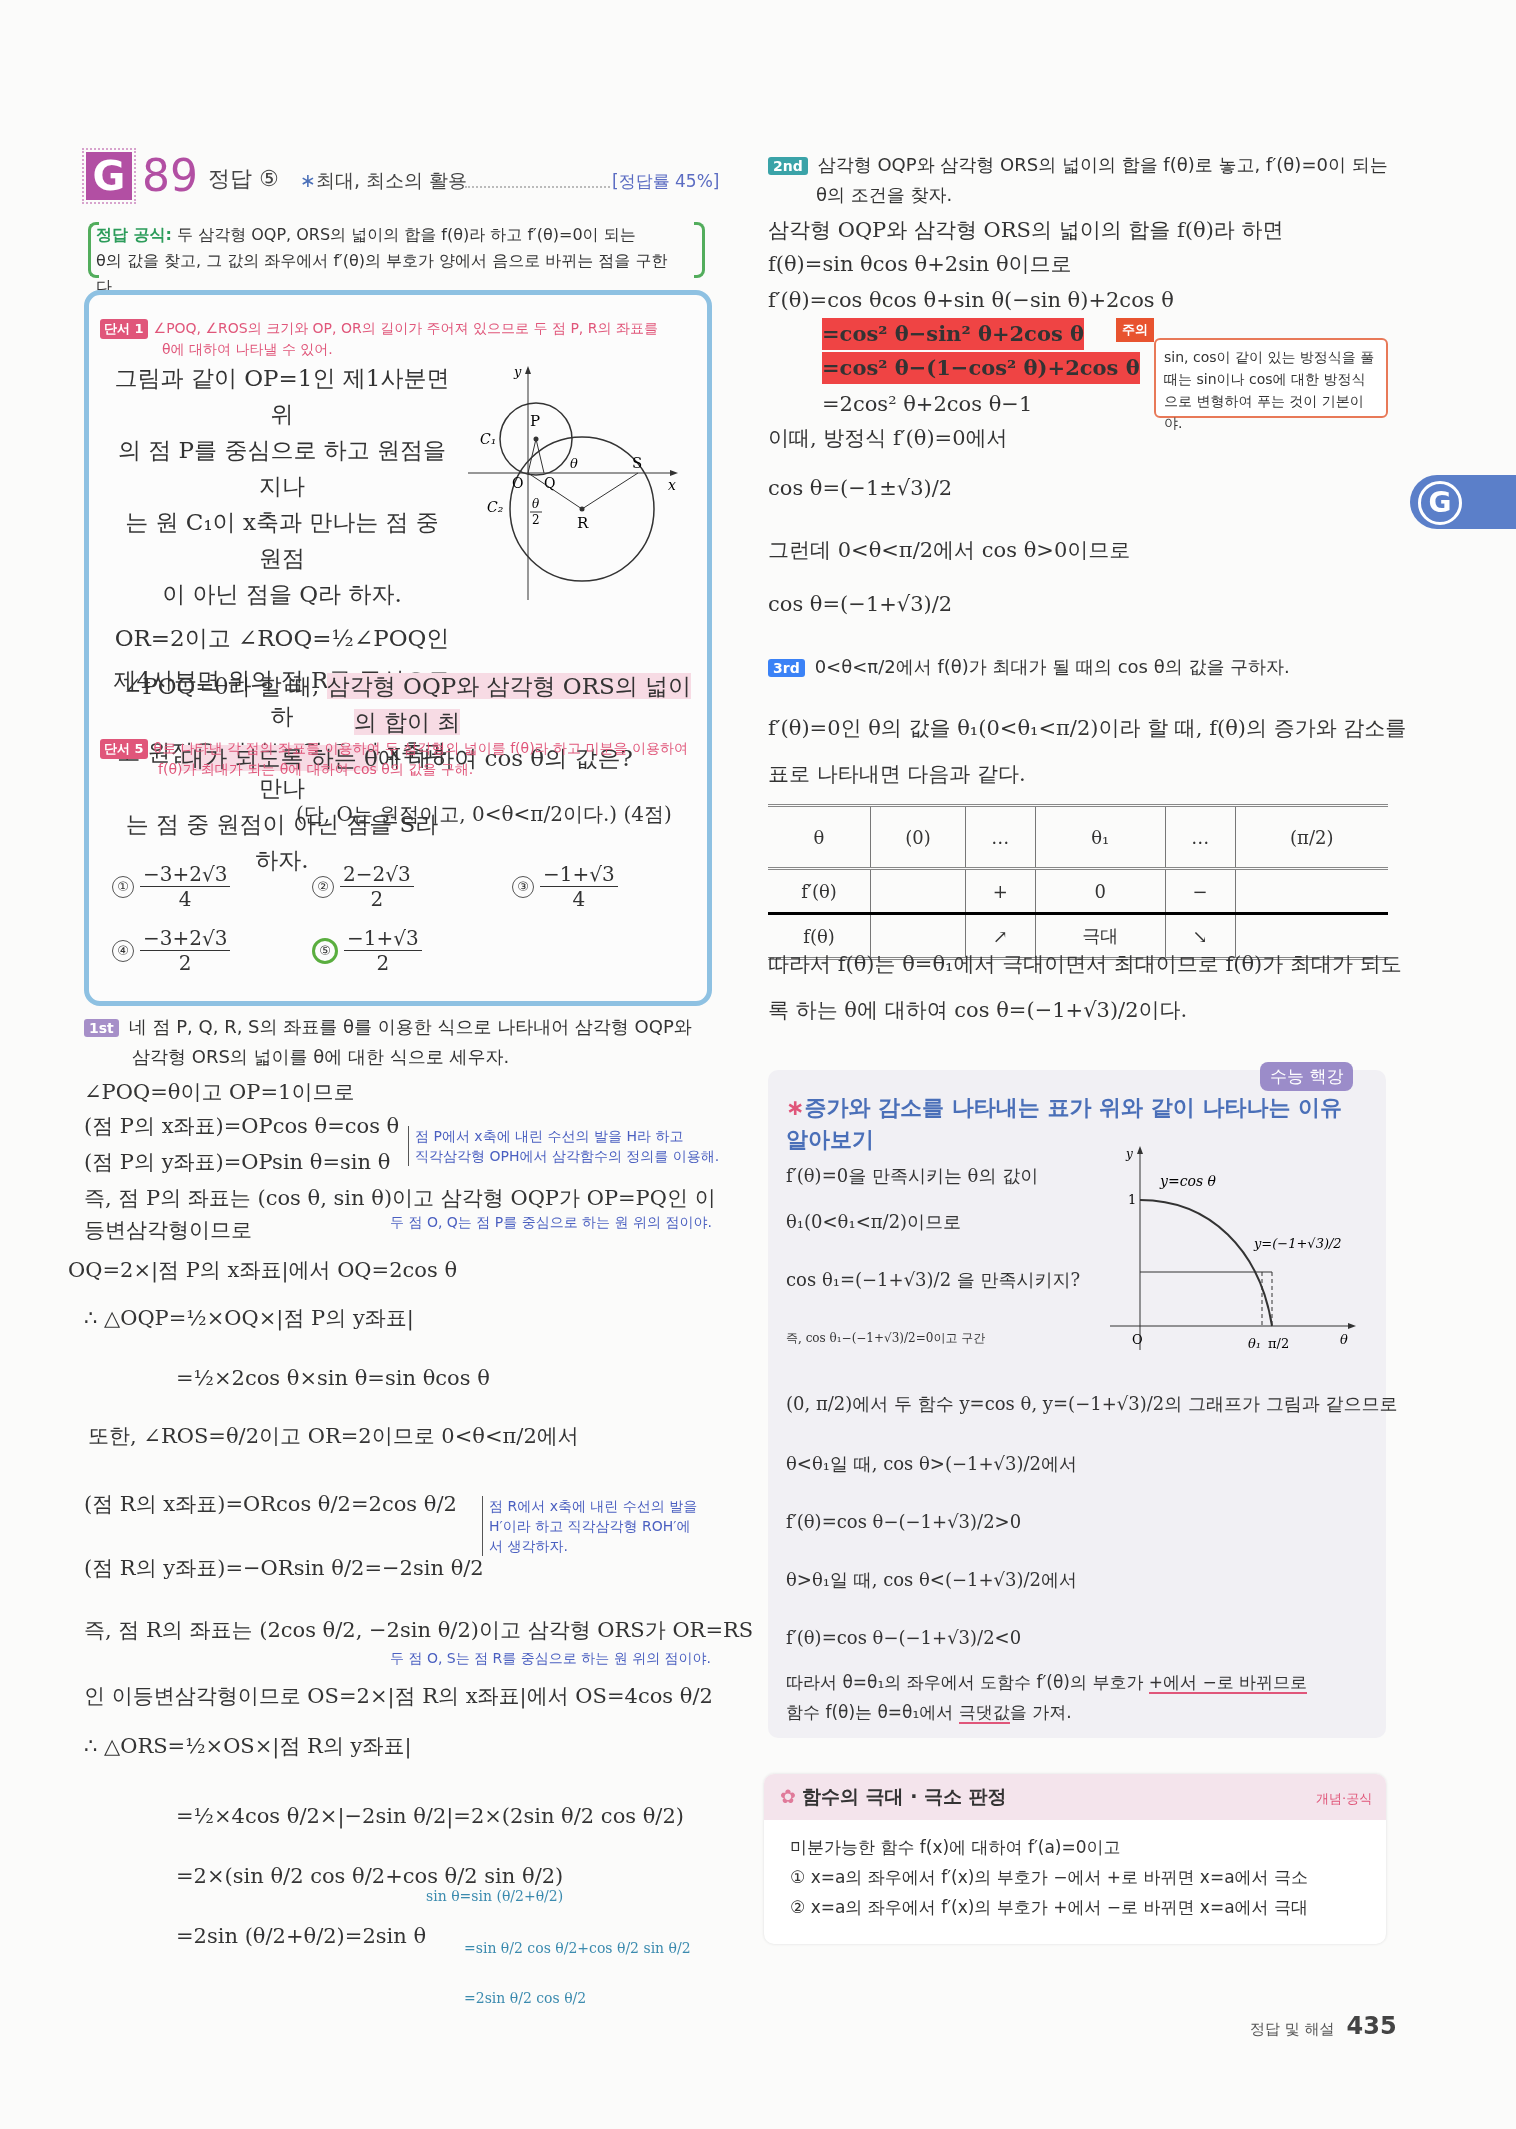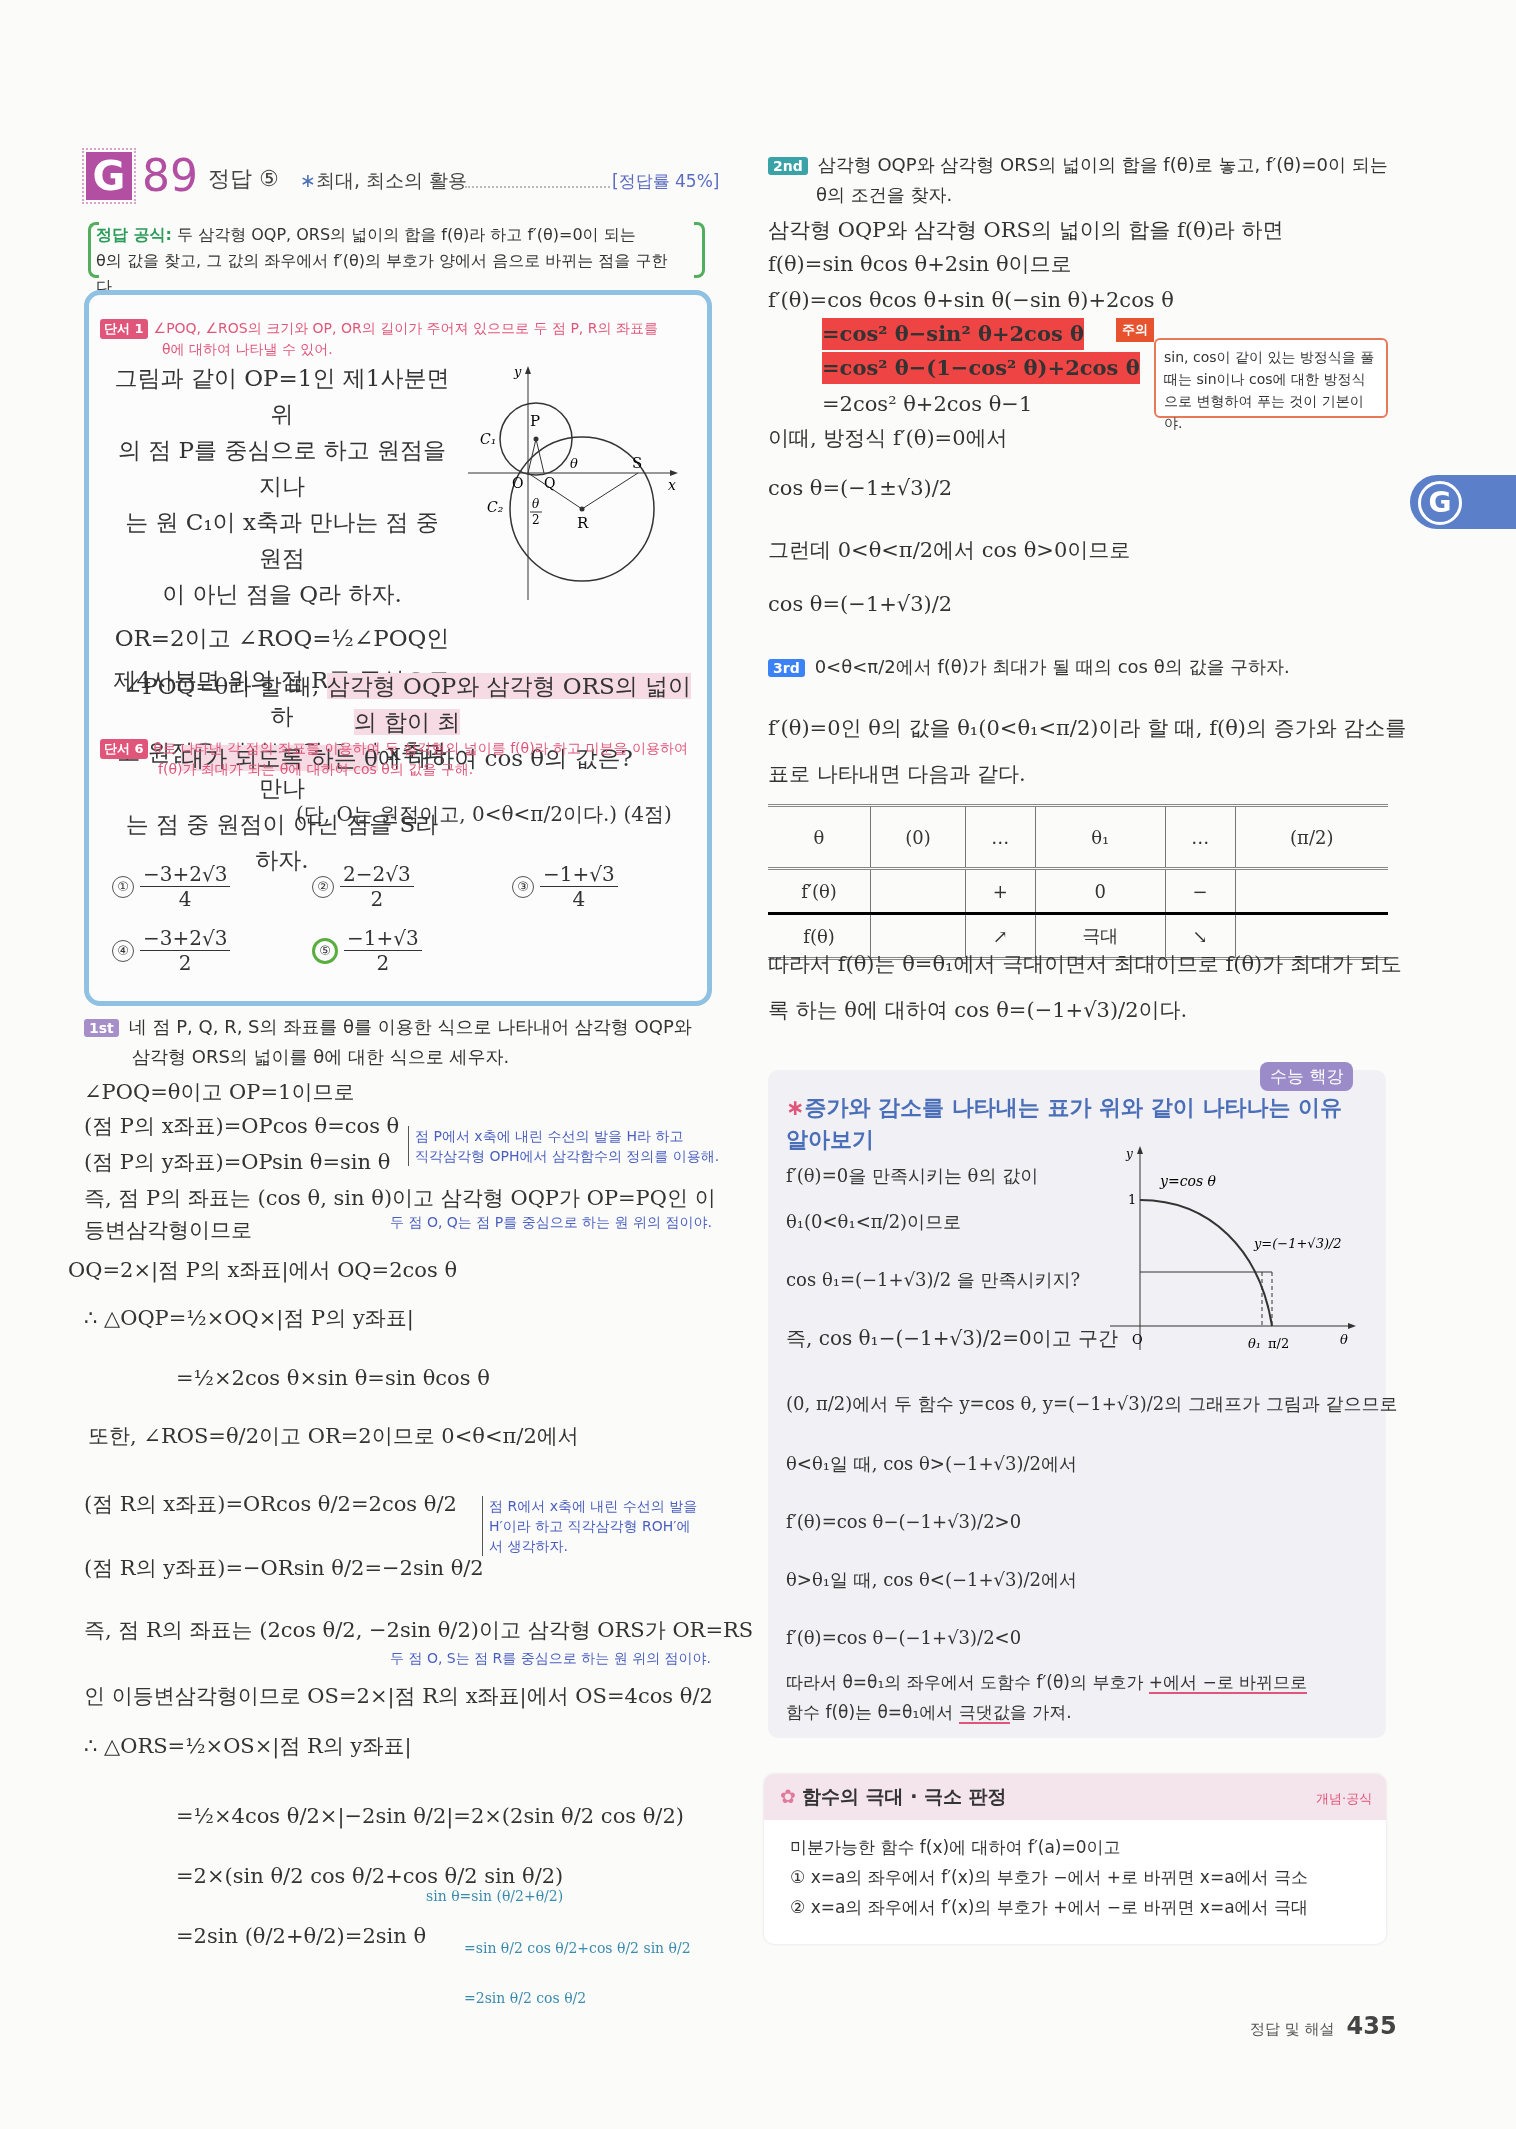--- a/index.html
+++ b/index.html
@@ -127,21 +127,21 @@
   <line x1="70" y1="152" x2="82" y2="152" stroke="#333"></line>
   <text x="72" y="164" font-size="12">2</text>
   <text x="117" y="168" font-size="15">R</text>
 </svg>
 
 <div class="abs ptxt" style="left:112px;top:668px;width:590px;">
   <div><span>∠POQ=θ라 할 때, </span><span class="hl">삼각형 OQP와 삼각형 ORS의 넓이의 합이 최</span></div>
   <div><span class="hl">대가 되도록 하는 θ</span><span>에 대하여 cos θ의 값은?</span></div>
 </div>
 <div class="abs hint" style="left:100px;top:738px;width:600px;">
-  <span class="tag">단서 6</span><span>θ로 나타낸 각 점의 좌표를 이용하여 두 삼각형의 넓이를 f(θ)라 하고 미분을 이용하여</span>
+  <span class="tag">단서 5</span><span>θ로 나타낸 각 점의 좌표를 이용하여 두 삼각형의 넓이를 f(θ)라 하고 미분을 이용하여</span>
   <div style="padding-left:58px">f(θ)가 최대가 되는 θ에 대하여 cos θ의 값을 구해.</div>
 </div>
 <div class="abs ptxt" style="left:296px;top:796px;font-size:20px;"><span>(단, O는 원점이고, 0&lt;θ&lt;π/2이다.)</span> <span>(4점)</span></div>
 
 <div class="abs choice" style="left:112px;top:862px;"><span class="circ">①</span><span class="frac"><span class="n">−3+2√3</span><span class="d">4</span></span></div>
 <div class="abs choice" style="left:312px;top:862px;"><span class="circ">②</span><span class="frac"><span class="n">2−2√3</span><span class="d">2</span></span></div>
 <div class="abs choice" style="left:512px;top:862px;"><span class="circ">③</span><span class="frac"><span class="n">−1+√3</span><span class="d">4</span></span></div>
 <div class="abs choice" style="left:112px;top:926px;"><span class="circ">④</span><span class="frac"><span class="n">−3+2√3</span><span class="d">2</span></span></div>
 <div class="abs choice" style="left:312px;top:926px;"><span class="circ sel">⑤</span><span class="frac"><span class="n">−1+√3</span><span class="d">2</span></span></div>
 
@@ -234,21 +234,21 @@
   </table>
 <div class="abs line" style="left:768px;top:948px;">따라서 f(θ)는 θ=θ₁에서 극대이면서 최대이므로 f(θ)가 최대가 되도</div>
 <div class="abs line" style="left:768px;top:994px;">록 하는 θ에 대하여 cos θ=(−1+√3)/2이다.</div>
 
 <div class="abs insight"></div>
 <div class="abs ins-tag">수능 핵강</div>
 <div class="abs ins-title"><span class="ast">∗</span><span>증가와 감소를 나타내는 표가 위와 같이 나타나는 이유 알아보기</span></div>
 <div class="abs line" style="left:786px;top:1160px;font-size:18px;">f′(θ)=0을 만족시키는 θ의 값이</div>
 <div class="abs line" style="left:786px;top:1206px;font-size:18px;">θ₁(0&lt;θ₁&lt;π/2)이므로</div>
 <div class="abs line" style="left:786px;top:1264px;font-size:18px;">cos θ₁=(−1+√3)/2 을 만족시키지?</div>
-<div class="abs line" style="left:786px;top:1322px;font-size:20px;">즉, cos θ₁−(−1+√3)/2=0이고 구간</div>
+<div class="abs line" style="left:786px;top:1322px;font-size:12px;">즉, cos θ₁−(−1+√3)/2=0이고 구간</div>
 <div class="abs line" style="left:786px;top:1388px;font-size:18px;">(0, π/2)에서 두 함수 y=cos θ, y=(−1+√3)/2의 그래프가 그림과 같으므로</div>
 <div class="abs line" style="left:786px;top:1448px;font-size:18px;">θ&lt;θ₁일 때, cos θ&gt;(−1+√3)/2에서</div>
 <div class="abs line" style="left:786px;top:1506px;font-size:18px;">f′(θ)=cos θ−(−1+√3)/2&gt;0</div>
 <div class="abs line" style="left:786px;top:1564px;font-size:18px;">θ&gt;θ₁일 때, cos θ&lt;(−1+√3)/2에서</div>
 <div class="abs line" style="left:786px;top:1622px;font-size:18px;">f′(θ)=cos θ−(−1+√3)/2&lt;0</div>
 <div class="abs line sans" style="left:786px;top:1666px;font-size:17px;"><span>따라서 θ=θ₁의 좌우에서 도함수 f′(θ)의 부호가 </span><span class="uline">+에서 −로 바뀌므로</span></div>
 <div class="abs line sans" style="left:786px;top:1696px;font-size:17px;"><span>함수 f(θ)는 θ=θ₁에서 </span><span class="uline">극댓값</span><span>을 가져.</span></div>
 
 <svg class="abs" style="left:1040px;top:1140px;" width="320" height="220">
   <line x1="100" y1="10" x2="100" y2="210" stroke="#333"></line>

